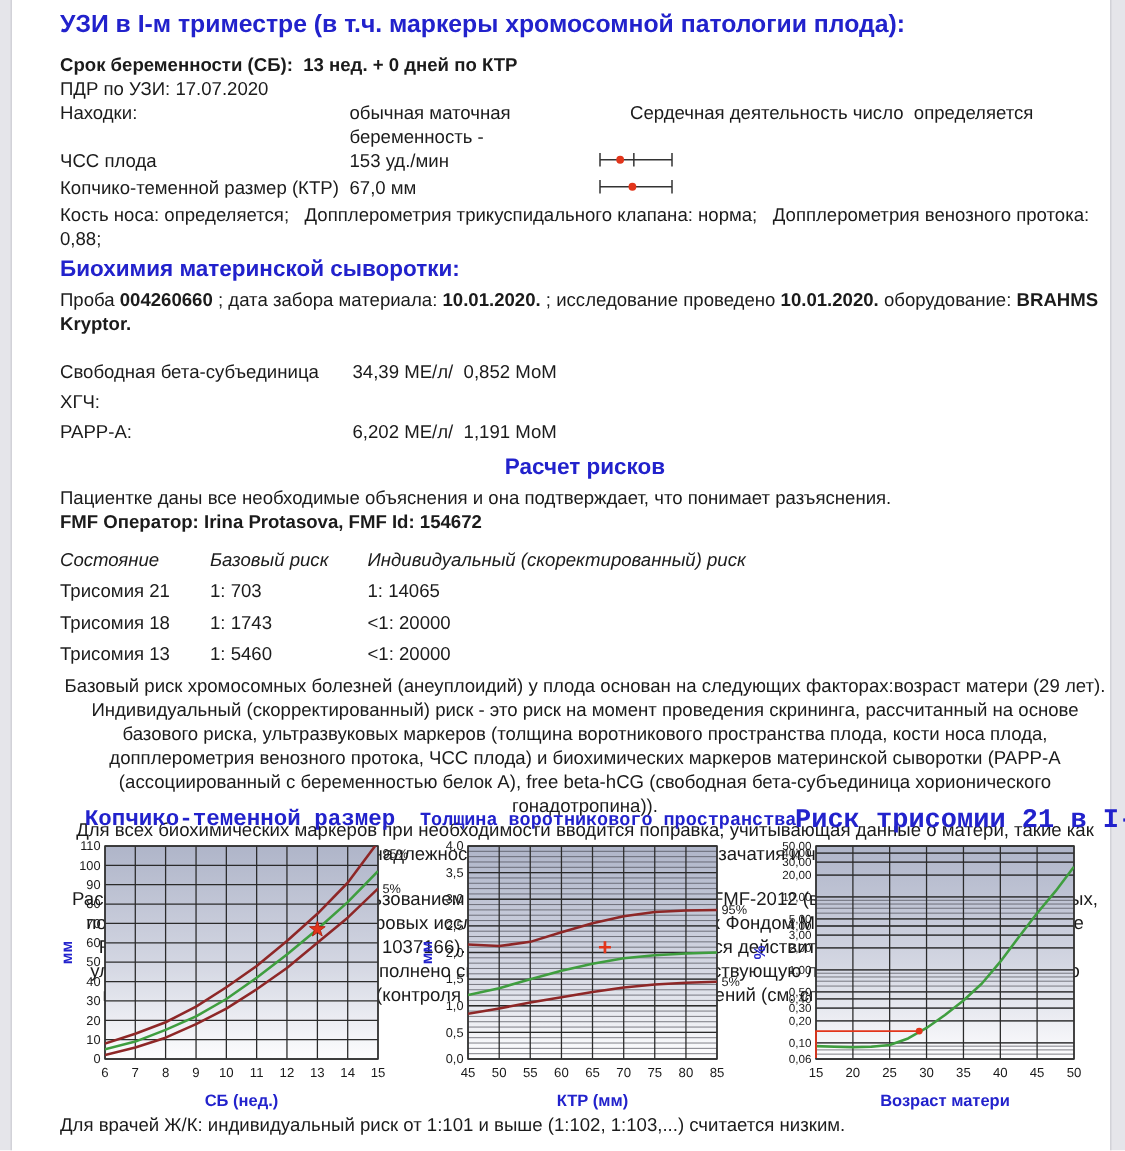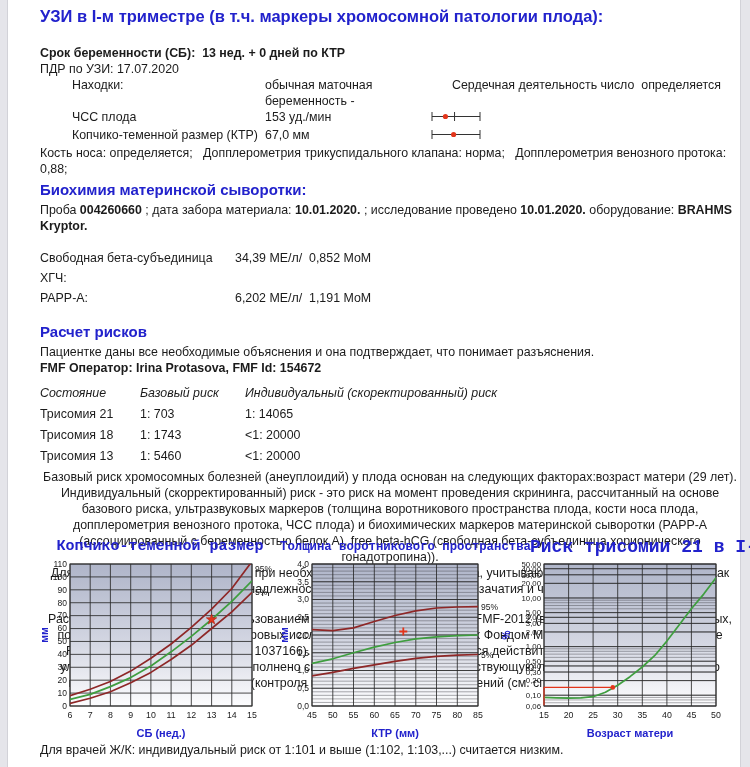--- a/index.html
+++ b/index.html
@@ -9,24 +9,24 @@
     font-family:"Liberation Sans","DejaVu Sans",sans-serif;
     font-size:12.4px;line-height:16px;
   }
   .edge{position:absolute;top:0;height:100%;background:#e5e5ea;}
   .edge.l{left:0;width:7px;border-right:1px solid #d2d2d8;}
   .edge.r{right:0;width:9px;border-left:1px solid #d2d2d8;}
   .content{position:absolute;left:40px;top:6px;width:700px;}
   .pre{white-space:pre-wrap;}
   .b{font-weight:bold;}
   .blue-h{color:#2222cc;font-weight:bold;}
-  .title{font-size:16.5px;line-height:21px;margin-bottom:18px;}
+  .title{font-size:16.5px;line-height:21px;margin-bottom:8px;}
   .h2{font-size:15px;line-height:20px;margin-top:3px;margin-bottom:2px;}
   .kv{display:flex;}
-  .kv .k{width:193px;flex:none;margin-left:32px;}
+  .kv .k{width:193px;flex:none;}
   .kv .k.wide{width:360px;}
   .kv .v{width:187px;flex:none;}
   .kv .x{flex:1;}
   .rw{display:inline-block;vertical-align:-2px;margin-left:-22px;} .gap14{height:14px;}
   .biorow{display:flex;line-height:20px;}
   .biorow .k{width:195px;flex:none;}
   .rt{margin-top:9px;}
   .rt .r{display:flex;line-height:16px;margin-bottom:5px;}
   .rt .c1{width:100px;flex:none;}
   .rt .c2{width:105px;flex:none;}
@@ -95,21 +95,21 @@
 
   <div class="biorow">
     <span class="k">Свободная бета-субъединица ХГЧ:</span>
     <span class="pre">34,39 МЕ/л/  0,852 МоМ</span>
   </div>
   <div class="biorow">
     <span class="k">PAPP-A:</span>
     <span class="pre">6,202 МЕ/л/  1,191 МоМ</span>
   </div>
 
-  <div class="h2 blue-h" style="margin-top:14px;">Расчет рисков</div>
+  <div class="h2 blue-h" style="margin-top:4px;text-align:center;">Расчет рисков</div>
   <div>Пациентке даны все необходимые объяснения и она подтверждает, что понимает разъяснения.</div>
   <div class="b">FMF Оператор: Irina Protasova, FMF Id: 154672</div>
 
   <div class="rt">
     <div class="r hdr">
       <span class="c1">Состояние</span>
       <span class="c2">Базовый риск</span>
       <span>Индивидуальный (скоректированный) риск</span>
     </div>
     <div class="r">

